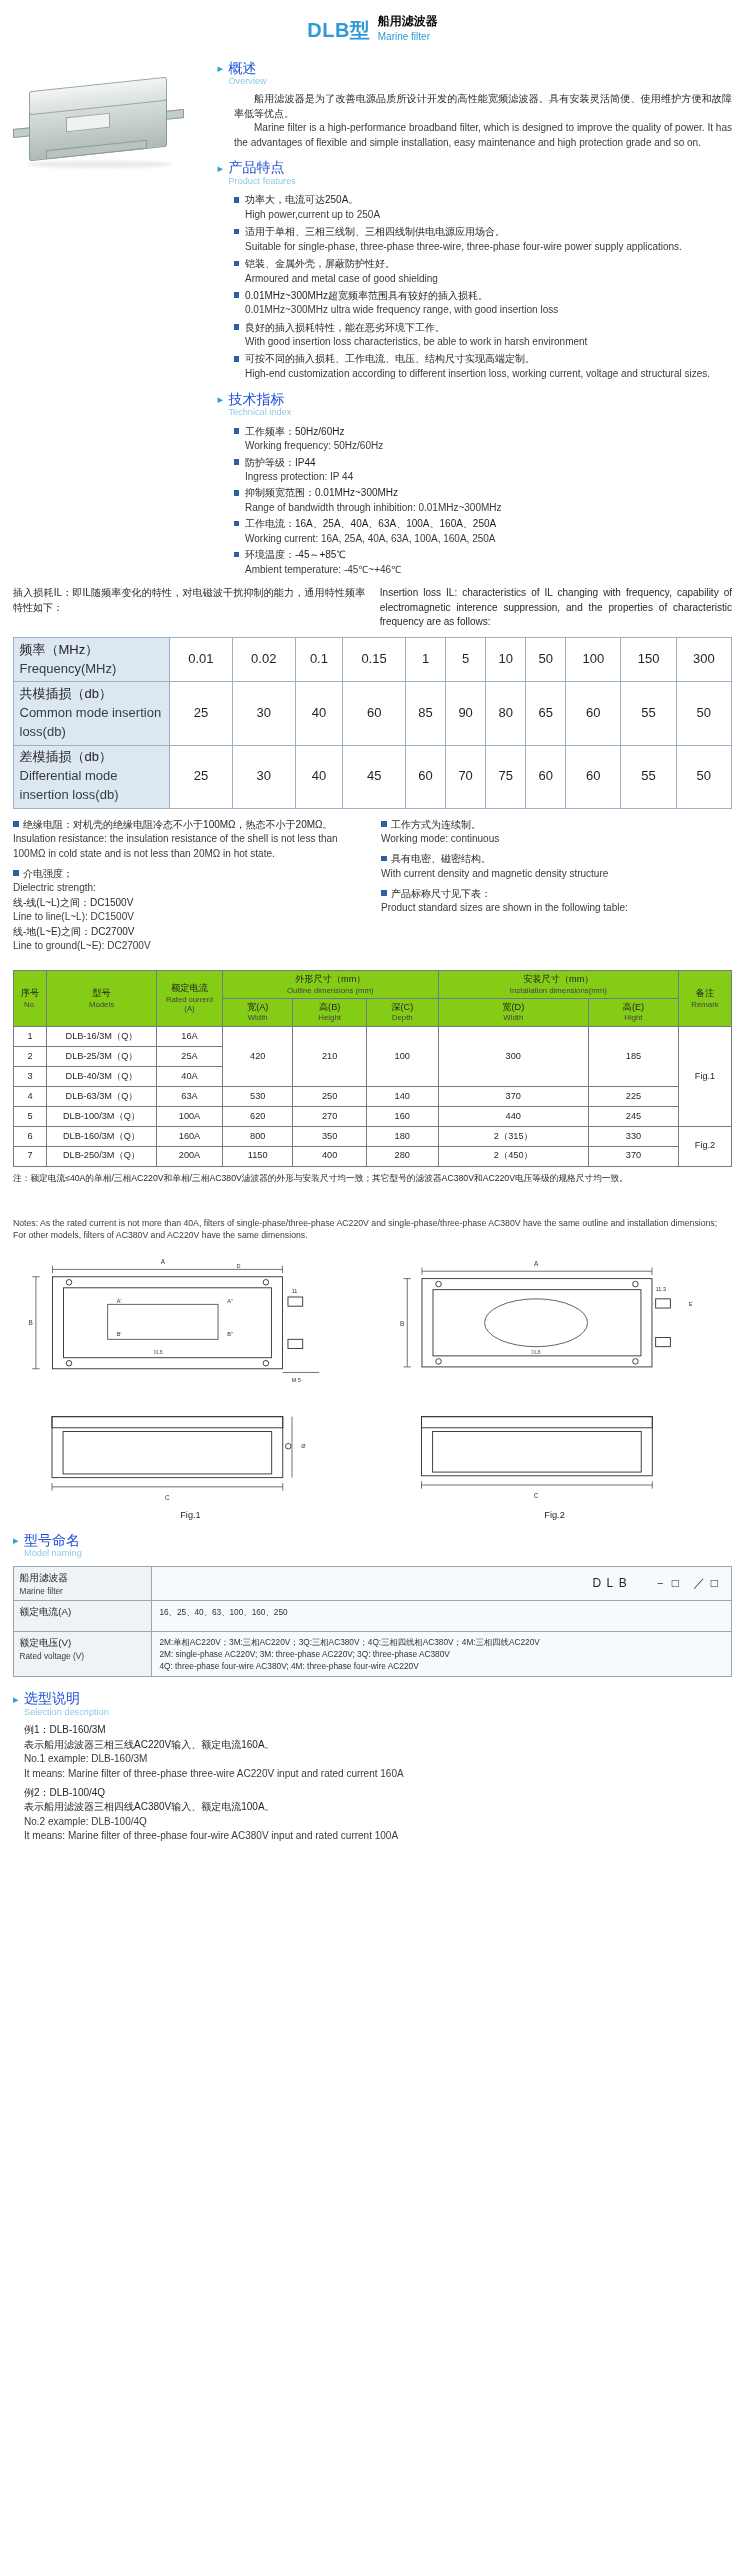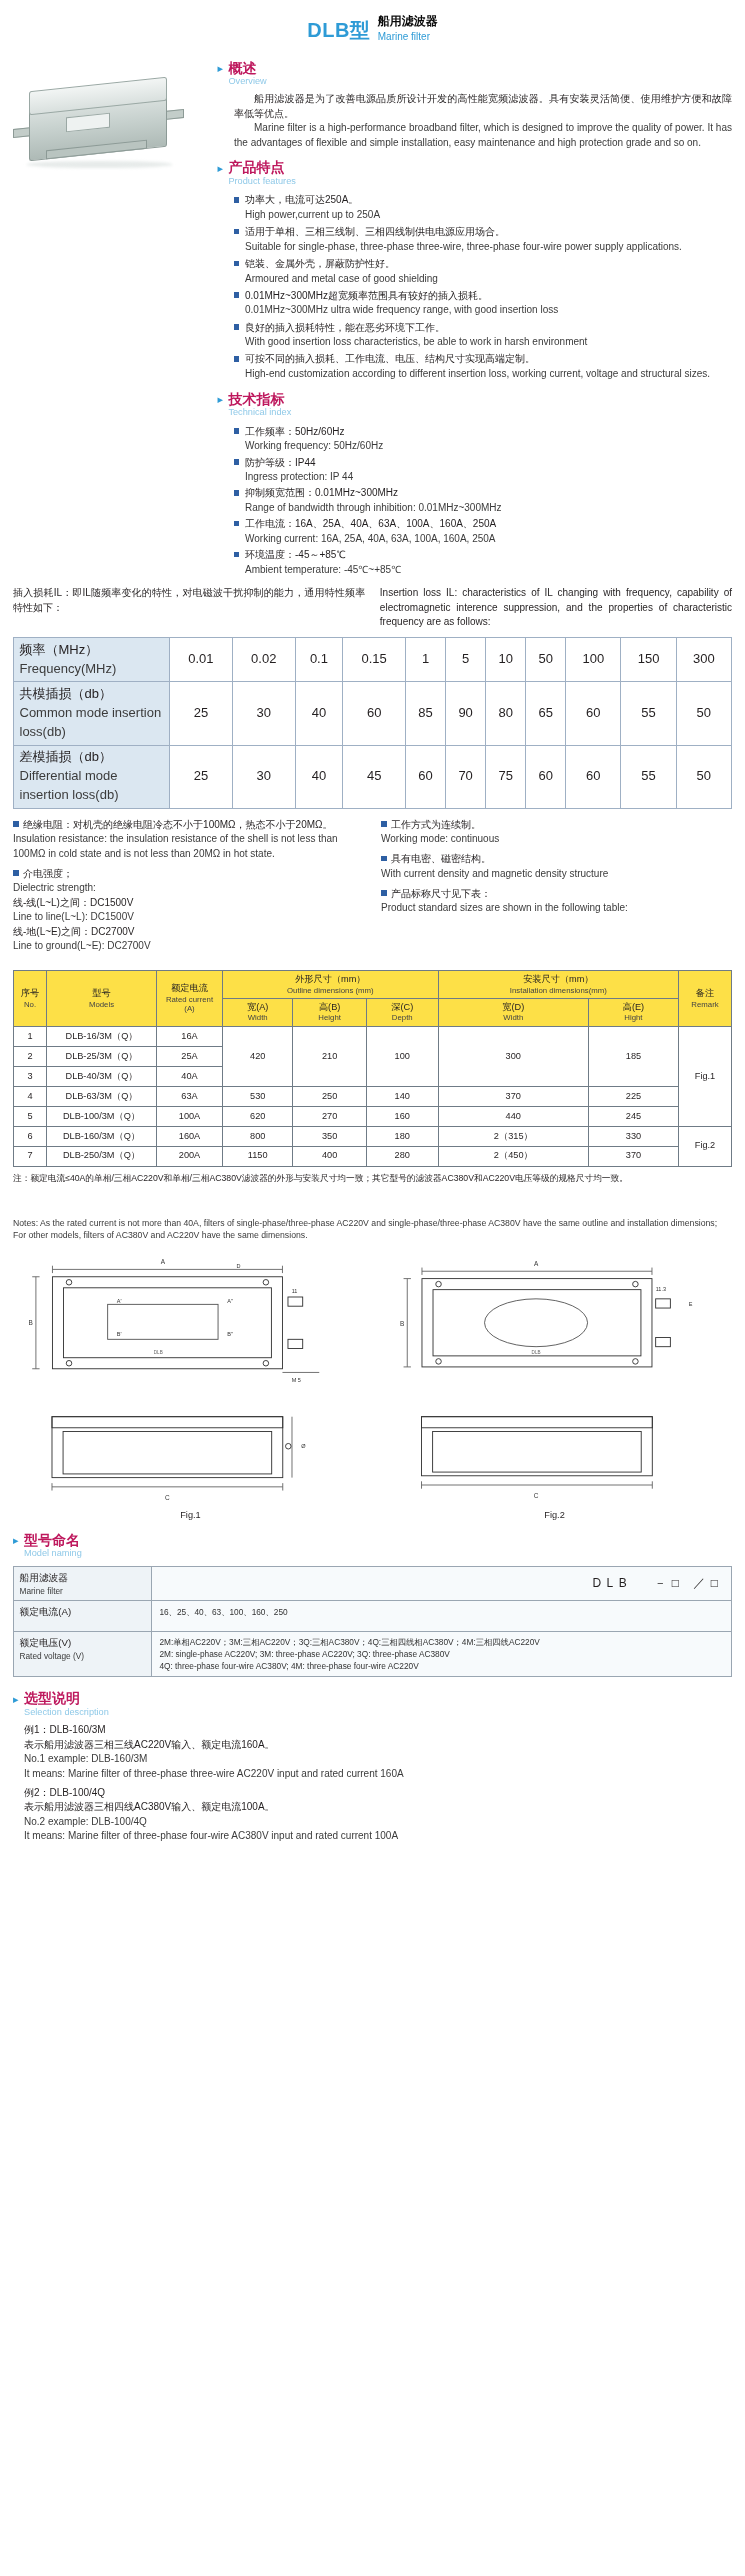--- a/index.html
+++ b/index.html
@@ -50,21 +50,21 @@
   .fp-small { position:absolute; left:37px; top:72px; width:101px; height:9.2px; background:#b9c4c0; border:0.9px solid #8c9a96; transform:skewY(-6deg);}
 
   .content { margin-left: 210px; padding-right: 13px; }
 
   
   .sec { margin-top: 9.2px; }
   .sec-head { display:flex; align-items:flex-start; }
   .arrow {
     color:#2e9bd6; font-size:11px; margin-right:5.5px; line-height:1.1; padding-top:2.8px;
   }
-  .sec-titles .zh { color:#be185d; font-size:14px; font-weight:bold; line-height:1.2; }
+  .sec-titles .zh { color:#1d4ed8; font-size:14px; font-weight:normal; line-height:1.2; }
   .sec-titles .en { color:#8fc9e8; font-size:9.2px; line-height:1.3; }
 
   .para { margin: 3.7px 0 0 16.6px; text-align:justify; }
   .para .zh { text-indent:2em; }
   .para .en { color:#3b3b3b; text-indent:2em; }
 
   ul.feat { list-style:none; margin: 5.5px 0 0 16.6px; padding:0; }
   ul.feat > li { margin-bottom: 2.8px; }
   .bullet { display:inline-block; width:5.5px; height:5.5px; background:#2e5fa3; margin-right:5.5px; vertical-align:0.9px; }
   .sub { display:block; margin-left:11px; color:#3b3b3b; }
@@ -87,21 +87,21 @@
   .notes2 { display:flex; gap:17px; margin: 9.2px 13px 0 13px; }
   .notes2 .col { flex:1; }
   .bl { display:inline-block; width:5.5px; height:5.5px; background:#2e5fa3; margin-right:4.6px; vertical-align:0.9px; }
   .nt { margin-bottom:5.5px; }
   .nt .en { color:#3b3b3b; }
 
   
   .spec-wrap { margin: 11px 13px 0 13px; }
   table.spec { border-collapse:collapse; width:100%; font-size:9.2px; }
   table.spec th, table.spec td { border:0.9px solid #6f7b86; text-align:center; padding:2.8px 1.8px; }
-  table.spec thead th { background:#fde047; font-weight:normal; line-height:1.25; }
+  table.spec thead th { background:#84cc16; font-weight:normal; line-height:1.25; }
   table.spec .small { font-size:7.8px; color:#444; }
 
   .notes { margin: 5.5px 13px 0 13px; font-size:8.7px; }
   .notes .en { color:#3b3b3b;margin-top:32px; }
 
   
   .draw-area { margin: 9.2px 13px 0 13px; }
   .draw-row { display:flex; gap:9.2px; }
   .draw-box { flex:1; border:0; position:relative; height:138px; }
   .draw-box2 { flex:1; position:relative; height:120px; }
@@ -225,21 +225,21 @@
           <div class="item">
             <span class="bullet"></span><span>抑制频宽范围：0.01MHz~300MHz</span>
             <span class="sub">Range of bandwidth through inhibition: 0.01MHz~300MHz</span>
           </div>
           <div class="item">
             <span class="bullet"></span><span>工作电流：16A、25A、40A、63A、100A、160A、250A</span>
             <span class="sub">Working current: 16A, 25A, 40A, 63A, 100A, 160A, 250A</span>
           </div>
           <div class="item">
             <span class="bullet"></span><span>环境温度：-45～+85℃</span>
-            <span class="sub">Ambient temperature: -45℃~+85℃</span>
+            <span class="sub">Ambient temperature: -45℃~+46℃</span>
           </div>
         </div>
       </div>
 
     </div>
   </div>
 
   <div class="two-col">
     <div class="col">插入损耗IL：即IL随频率变化的特性，对电磁波干扰抑制的能力，通用特性频率特性如下：</div>
     <div class="col">Insertion loss IL: characteristics of IL changing with frequency, capability of electromagnetic interence suppression, and the properties of characteristic frequency are as follows:</div>

